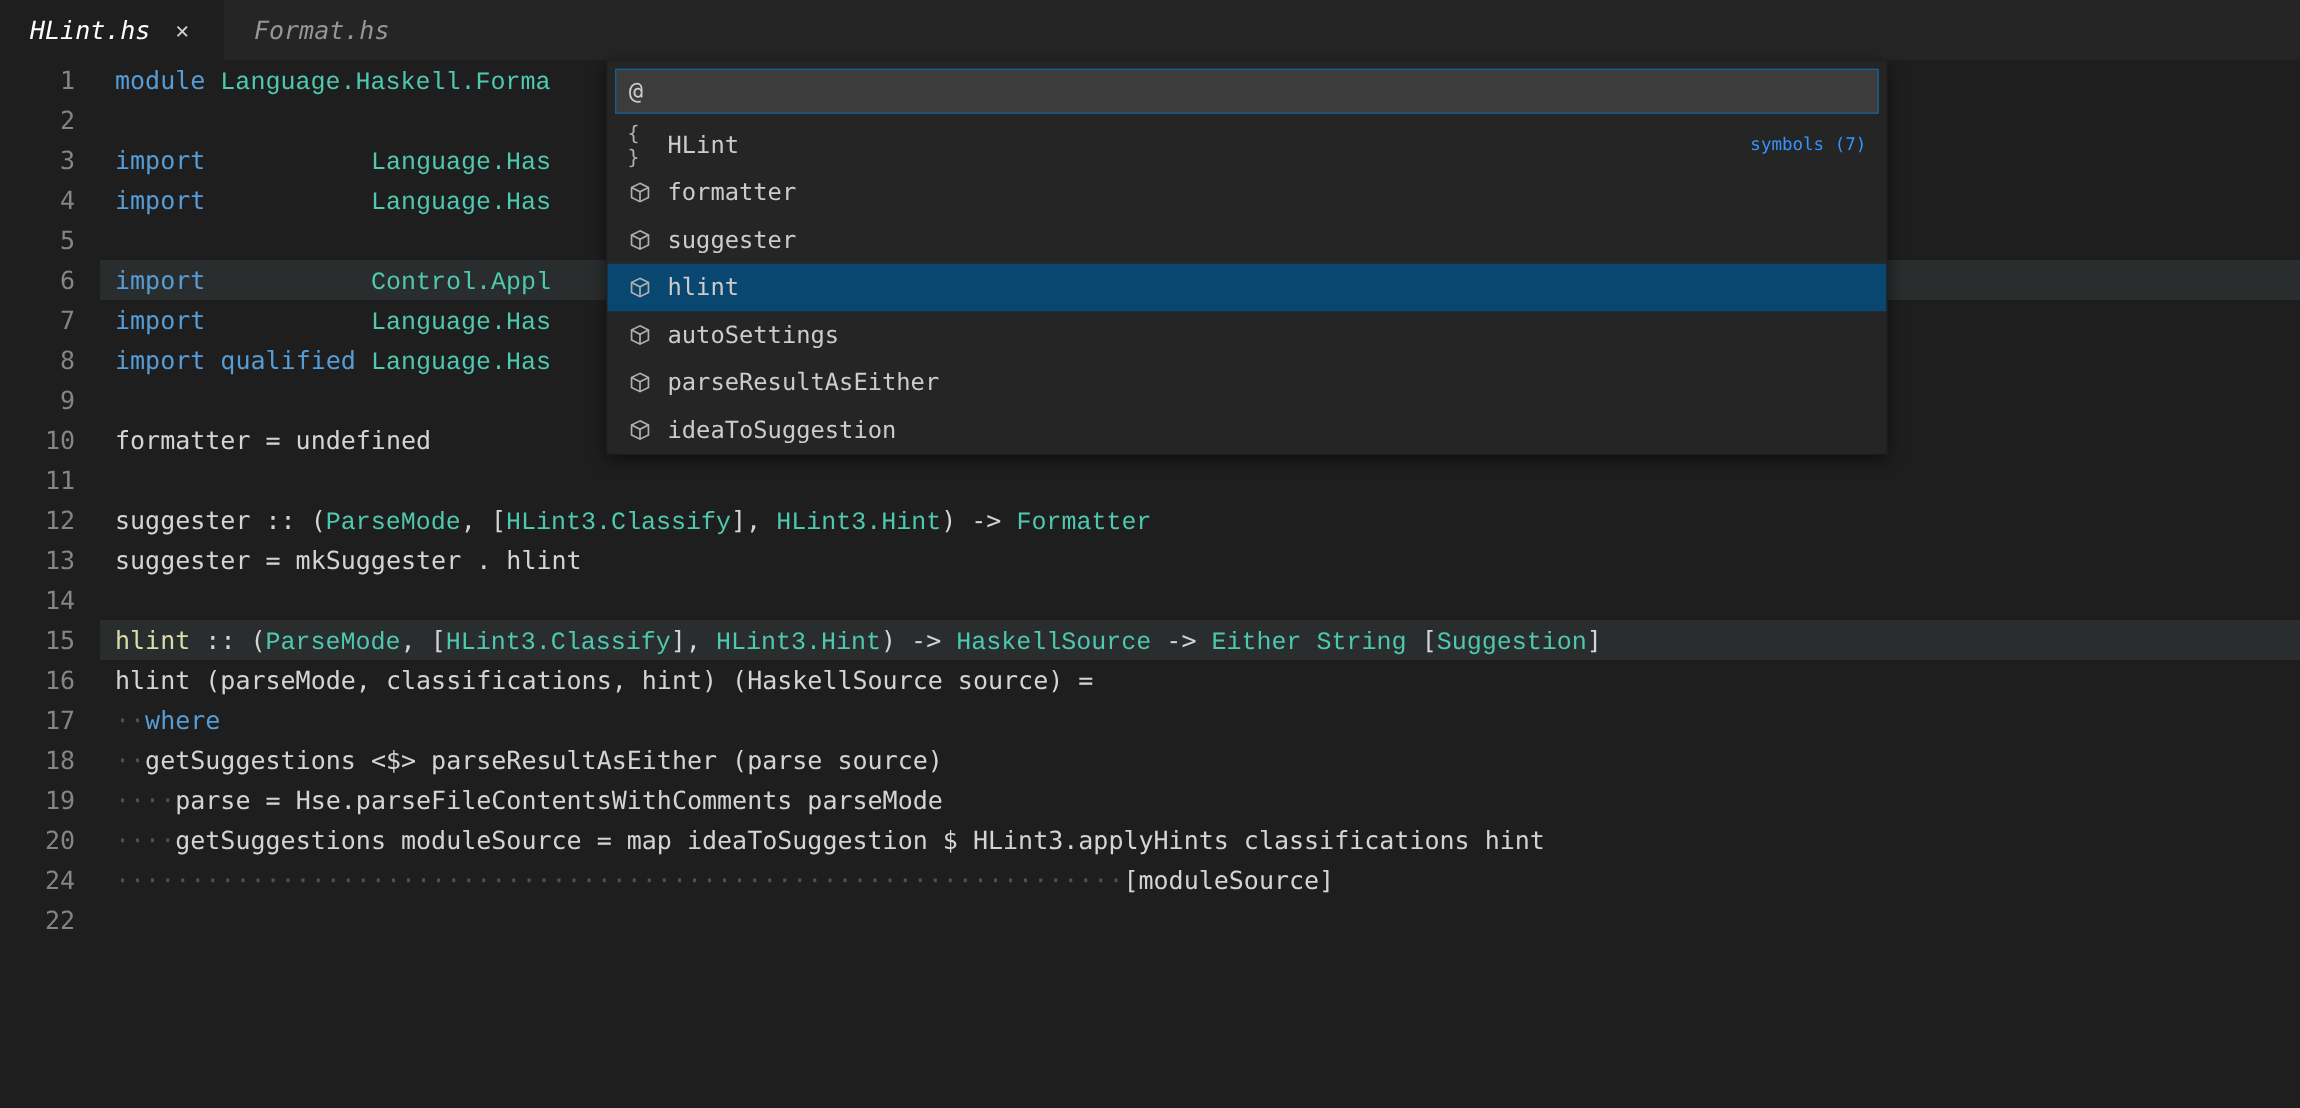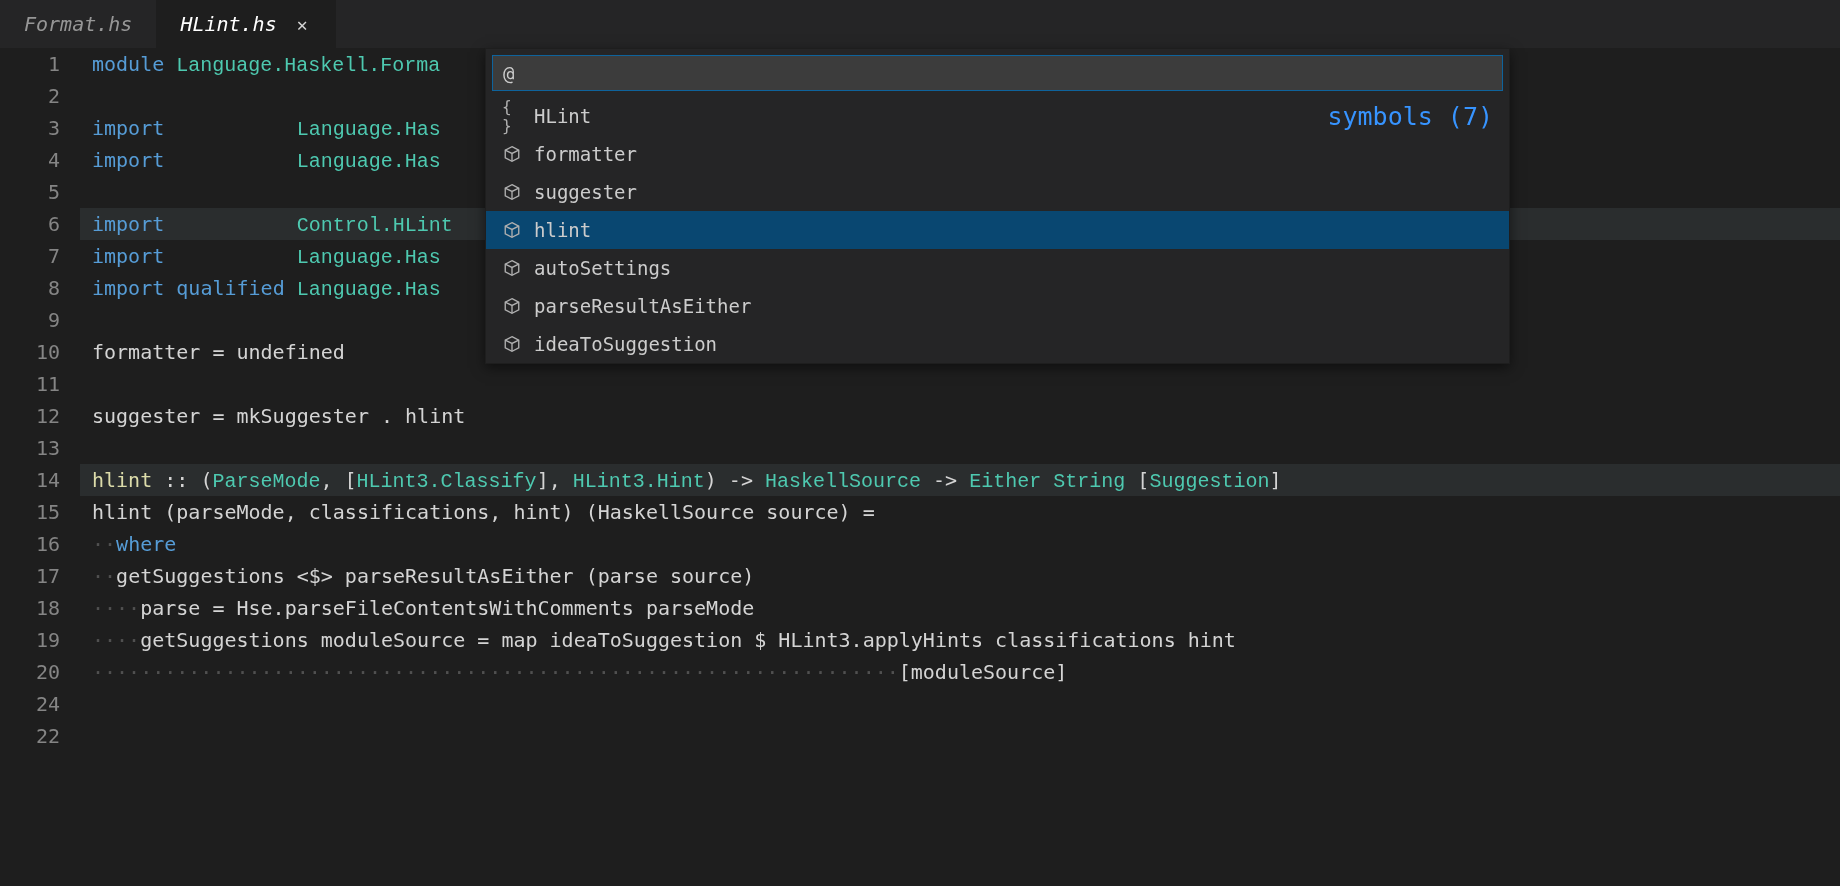--- a/index.html
+++ b/index.html
@@ -114,42 +114,42 @@
       justify-content: center;
       flex-shrink: 0;
     }
     .quickopen-label {
       color: #cccccc;
       font-size: 19px;
       flex: 1;
     }
     .quickopen-meta {
       color: #3794ff;
-      font-size: 25px;
+      font-size: 14px;
       margin-left: auto;
     }
     .icon-braces {
       color: #b0b0b0;
       font-size: 16px;
     }
     .icon-cube svg {
       width: 18px;
       height: 18px;
     }
   </style>
 </head>
 <body>
 
 <div class="tabs">
-  <div id="tab-0" class="tab">
-    <span>Format.hs</span>
-  </div>
   <div id="tab-1" class="tab active">
     <span>HLint.hs</span>
     <span class="tab-close">✕</span>
+  </div>
+  <div id="tab-0" class="tab">
+    <span>Format.hs</span>
   </div>
 </div>
 
 <div class="editor">
   <div class="gutter" id="gutter">
       <div>1</div>
       <div>2</div>
       <div>3</div>
       <div>4</div>
       <div>5</div>
@@ -170,26 +170,27 @@
       <div>20</div>
       <div>24</div>
       <div>22</div>
     </div>
   <div class="code" id="code">
       <div class="line"><span class="kw">module </span><span class="type">Language.Haskell.Forma</span></div>
       <div class="line"></div>
       <div class="line"><span class="kw">import           </span><span class="type">Language.Has</span></div>
       <div class="line"><span class="kw">import           </span><span class="type">Language.Has</span></div>
       <div class="line"></div>
-      <div class="line highlighted"><span class="kw">import           </span><span class="type">Control.HLint</span></div>
+      <div class="line highlighted"><span class="kw">import           </span><span class="type">Control.Appl</span></div>
       <div class="line"><span class="kw">import           </span><span class="type">Language.Has</span></div>
       <div class="line"><span class="kw">import </span><span class="kw">qualified </span><span class="type">Language.Has</span></div>
       <div class="line"></div>
       <div class="line"><span class="op">formatter = undefined</span></div>
       <div class="line"></div>
+      <div class="line"><span class="op">suggester </span><span class="op">:: </span><span class="punct">(</span><span class="type">ParseMode</span><span class="punct">, [</span><span class="type">HLint3.Classify</span><span class="punct">], </span><span class="type">HLint3.Hint</span><span class="punct">) -&gt; </span><span class="type">Formatter</span></div>
       <div class="line"><span class="op">suggester = mkSuggester . hlint</span></div>
       <div class="line"></div>
       <div class="line highlighted"><span class="func hlword">hlint</span><span class="op"> </span><span class="op">:: </span><span class="punct">(</span><span class="type">ParseMode</span><span class="punct">, [</span><span class="type">HLint3.Classify</span><span class="punct">], </span><span class="type">HLint3.Hint</span><span class="punct">) -&gt; </span><span class="type">HaskellSource</span><span class="punct"> -&gt; </span><span class="type">Either</span><span class="punct"> </span><span class="type">String</span><span class="punct"> [</span><span class="type">Suggestion</span><span class="punct">]</span></div>
       <div class="line"><span class="op">hlint (parseMode, classifications, hint) (HaskellSource source) =</span></div>
       <div class="line"><span class="ws">··</span><span class="kw">where</span></div>
       <div class="line"><span class="ws">··</span><span class="op">getSuggestions &lt;$&gt; parseResultAsEither (parse source)</span></div>
       <div class="line"><span class="ws">····</span><span class="op">parse = Hse.parseFileContentsWithComments parseMode</span></div>
       <div class="line"><span class="ws">····</span><span class="op">getSuggestions moduleSource = map ideaToSuggestion $ HLint3.applyHints classifications hint</span></div>
       <div class="line"><span class="ws">···································································</span><span class="op">[moduleSource]</span></div>
       <div class="line"></div>

